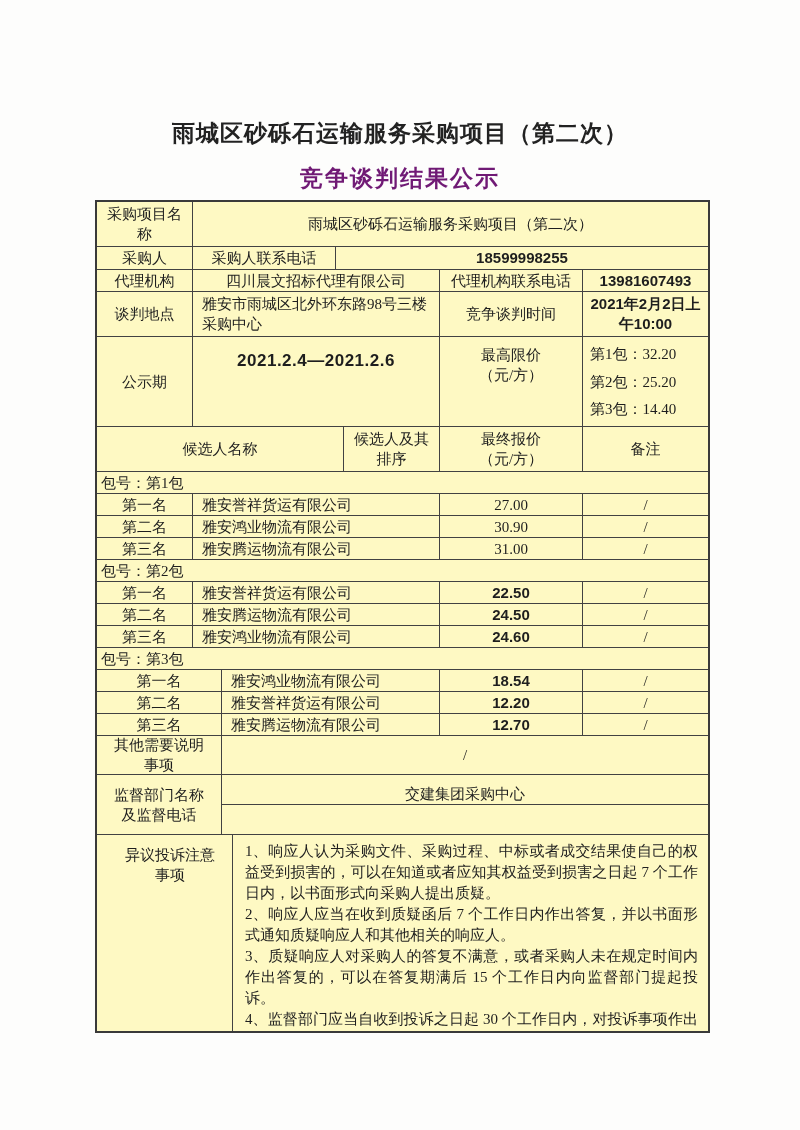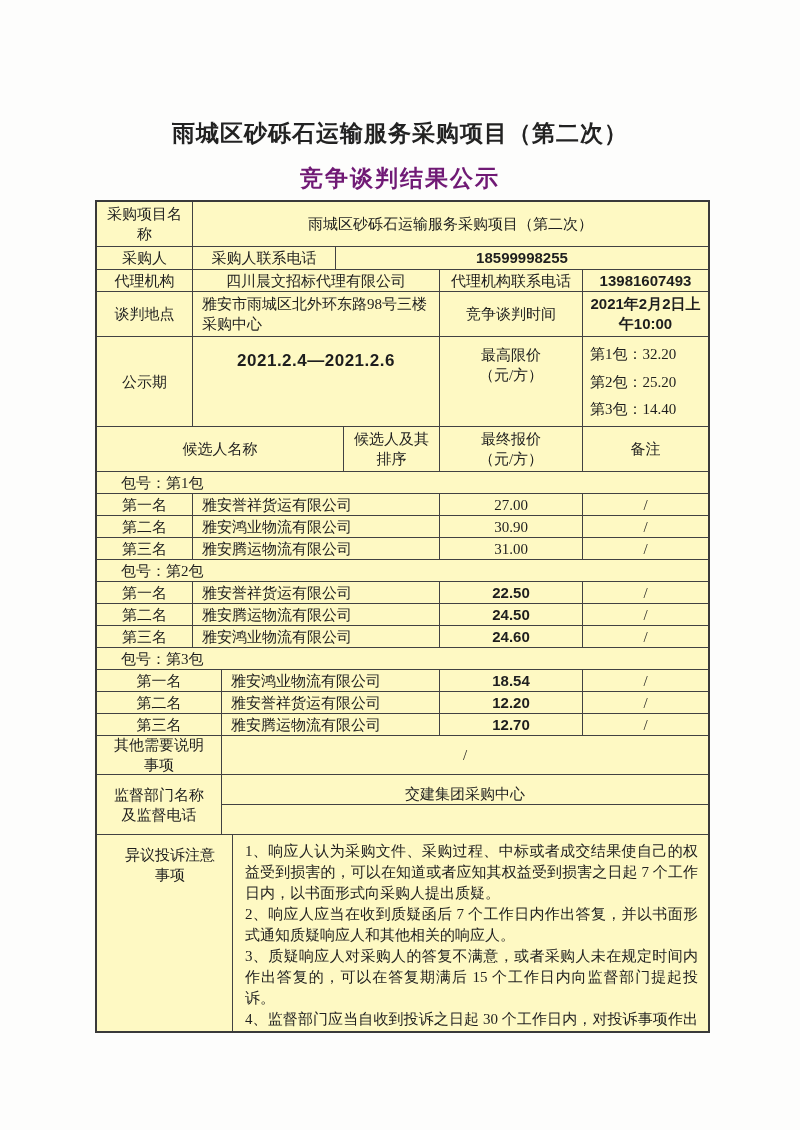--- a/index.html
+++ b/index.html
@@ -47,21 +47,21 @@
   .lblw{display:inline-block;max-width:100px;text-align:center;}
   .left{justify-content:flex-start;text-align:left;padding-left:9px;}
   .sans{font-family:"Liberation Sans","DejaVu Sans",sans-serif;font-weight:700;}
   .big-num{font-size:17px;letter-spacing:.5px;}
   .top-al{align-items:flex-start;padding-top:8px;}
   .limits{
     flex-direction:column;align-items:flex-start;justify-content:space-evenly;
     padding-left:7px;text-align:left;
   }
   .pkg-row .cell{width:100%;}
-  .pkg-title{justify-content:flex-start;text-align:left;padding-left:24px;}
+  .pkg-title{justify-content:flex-start;text-align:left;padding-left:4px;}
   .stack{flex-direction:column;align-items:stretch;padding:0;}
   .stack .sub{
     display:flex;align-items:center;justify-content:center;box-sizing:border-box;margin-top:36px;
   }
   .stack .sub-name{height:21px;border-bottom:1.5px solid #424242;font-size:15px;}
   .stack .sub-phone{flex:1;font-size:17px;}
   .complaint-text{
     flex-direction:column;align-items:stretch;justify-content:flex-start;
     padding:6px 10px 4px 12px;text-align:justify;font-size:15px;line-height:21px;
   }

